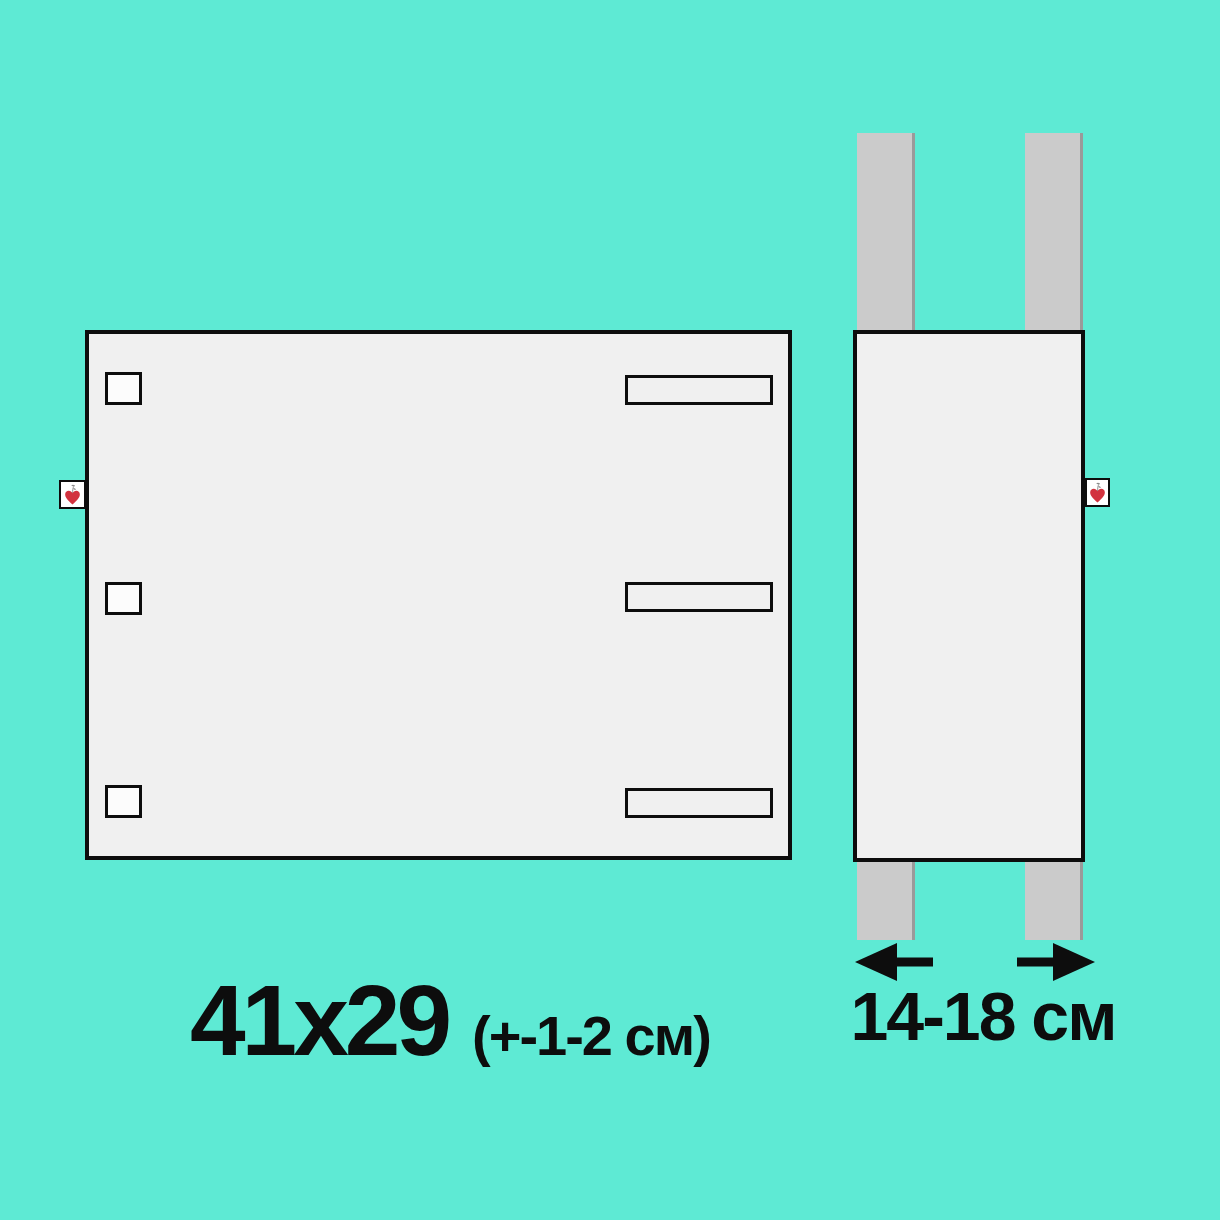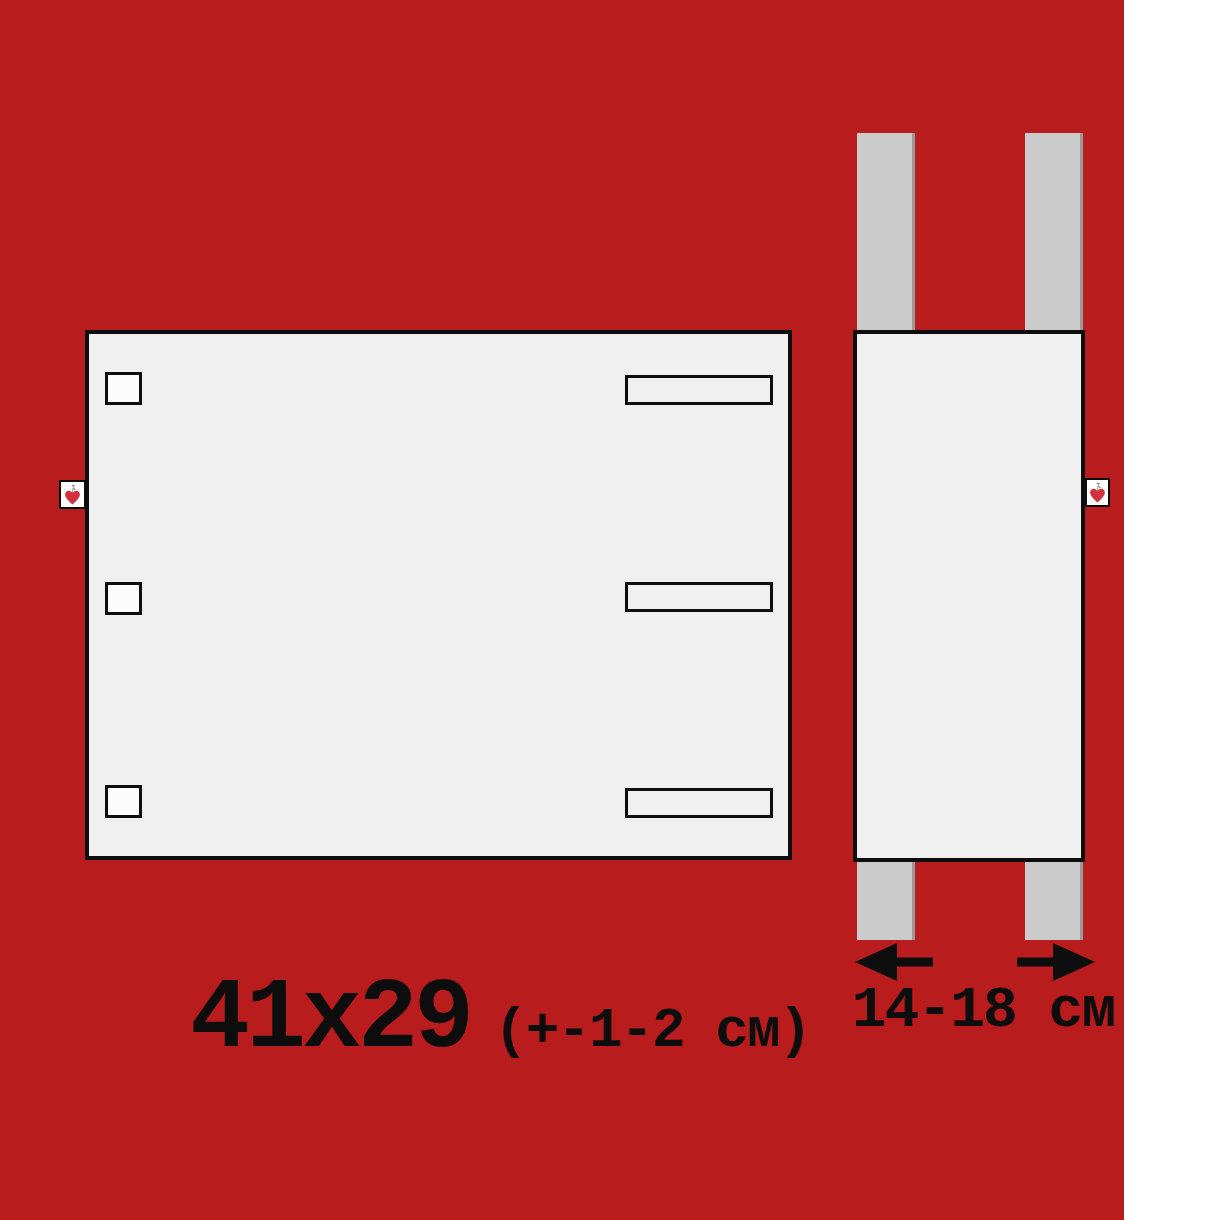--- a/index.html
+++ b/index.html
@@ -3,25 +3,24 @@
 <meta charset="utf-8">
 <style>
   html, body {
     margin: 0;
     padding: 0;
     background: #ffffff;
     font-family: "Liberation Sans", sans-serif;
   }
   .canvas {
     position: relative;
-    width: 1124px;
+    width: 1220px;
     height: 1220px;
-    background: #b91c1c;
+    background: #5eead4;
     overflow: hidden;
-    font-family: Liberation Mono, monospace;
   }
 
   
   .panel {
     position: absolute;
     background: #f0f0f0;
     border: 4px solid #0d0d0d;
     box-sizing: border-box;
     z-index: 1;
   }
@@ -109,21 +108,21 @@
   .label-main .small {
     font-size: 56px;
     font-weight: 600;
     letter-spacing: -2px;
     line-height: 1;
   }
   .label-strap {
     position: absolute;
     left: 983px; top: 982px;
     transform: translateX(-50%);
-    font-size: 58px;
+    font-size: 68px;
     font-weight: 600;
     letter-spacing: -2px;
     line-height: 1;
     color: #0d0d0d;
     white-space: nowrap;
     z-index: 2;
   }
 </style>
 </head>
 <body>

